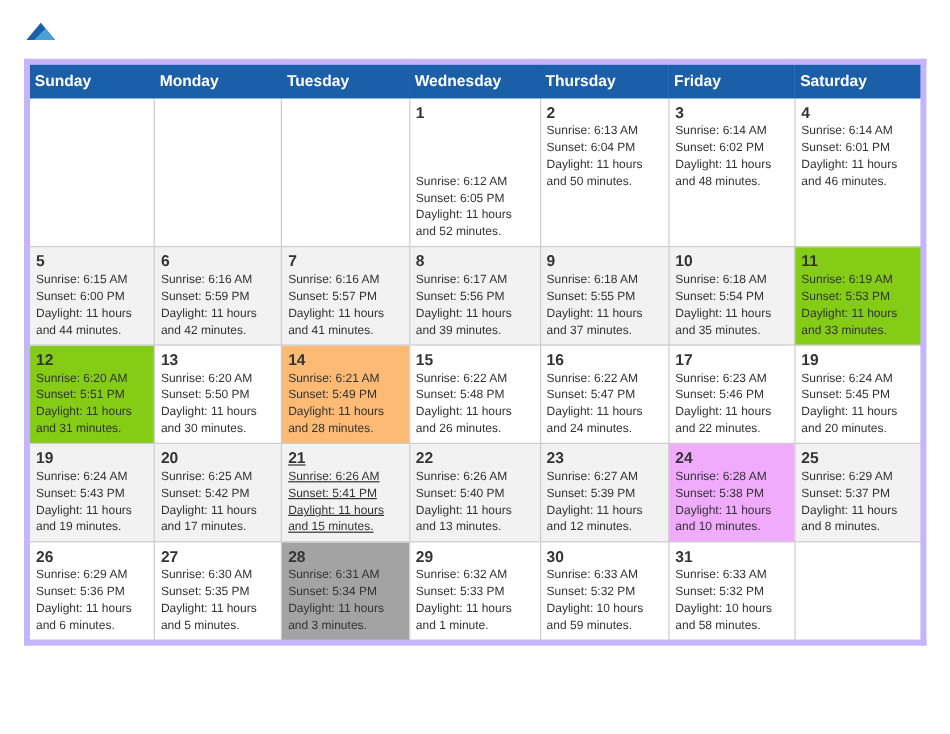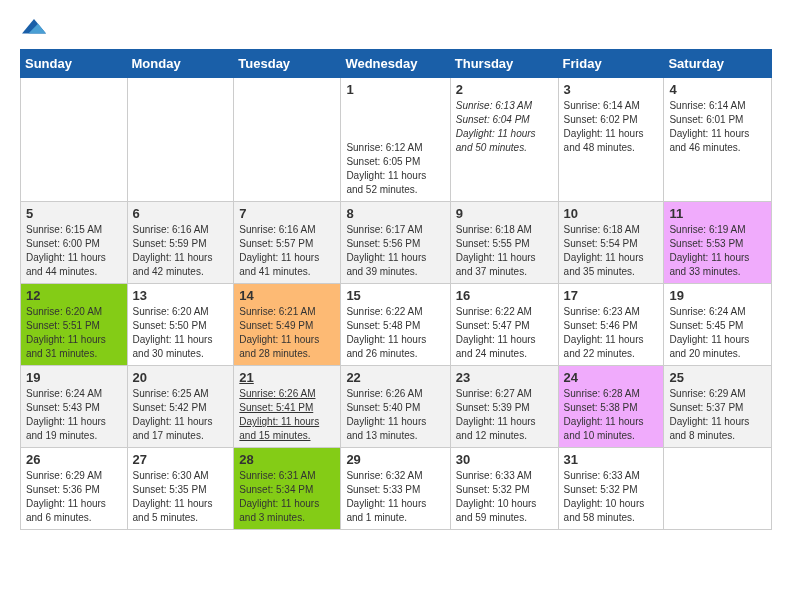--- a/index.html
+++ b/index.html
@@ -43,21 +43,21 @@
       font-weight: bold;
       color: #333;
     }
     .location {
       font-size: 15px;
       color: #555;
     }
     .calendar {
       width: 100%;
       border-collapse: collapse;
-      border: 1px solid #c4b5fd;
+      border: 5px solid #c4b5fd;
     }
     .calendar th {
       background: #1a5fa8;
       color: #fff;
       font-size: 13px;
       font-weight: bold;
       padding: 6px 4px;
       text-align: left;
       border: 1px solid #1a5fa8;
     }
@@ -135,21 +135,21 @@
           <td class="empty-cell"></td>
           <td style="background: rgb(255, 255, 255);">
             <span class="day-num">1</span>
             <div class="day-info" style="white-space: pre-line; margin-top: 44px;">Sunrise: 6:12 AM
 Sunset: 6:05 PM
 Daylight: 11 hours
 and 52 minutes.</div>
           </td>
           <td style="background: rgb(255, 255, 255);">
             <span class="day-num">2</span>
-            <div class="day-info" style="white-space: pre-line; font-style: italic;">Sunrise: 6:13 AM
+            <div class="day-info" style="white-space: pre-line;">Sunrise: 6:13 AM
 Sunset: 6:04 PM
 Daylight: 11 hours
 and 50 minutes.</div>
           </td>
           <td style="background: rgb(255, 255, 255);">
             <span class="day-num">3</span>
             <div class="day-info" style="white-space: pre-line;">Sunrise: 6:14 AM
 Sunset: 6:02 PM
 Daylight: 11 hours
 and 48 minutes.</div>
@@ -198,21 +198,21 @@
 Daylight: 11 hours
 and 37 minutes.</div>
           </td>
           <td style="background: rgb(242, 242, 242);">
             <span class="day-num">10</span>
             <div class="day-info" style="white-space: pre-line;">Sunrise: 6:18 AM
 Sunset: 5:54 PM
 Daylight: 11 hours
 and 35 minutes.</div>
           </td>
-          <td style="background: #f0abfc;">
+          <td style="background: #84cc16;">
             <span class="day-num">11</span>
             <div class="day-info" style="white-space: pre-line;">Sunrise: 6:19 AM
 Sunset: 5:53 PM
 Daylight: 11 hours
 and 33 minutes.</div>
           </td>
         </tr>
         <tr>
           <td style="background: #84cc16;">
             <span class="day-num">12</span>
@@ -323,21 +323,21 @@
 Daylight: 11 hours
 and 6 minutes.</div>
           </td>
           <td style="background: rgb(255, 255, 255);">
             <span class="day-num">27</span>
             <div class="day-info" style="white-space: pre-line;">Sunrise: 6:30 AM
 Sunset: 5:35 PM
 Daylight: 11 hours
 and 5 minutes.</div>
           </td>
-          <td style="background: #84cc16;">
+          <td style="background: #a3a3a3;">
             <span class="day-num">28</span>
             <div class="day-info" style="white-space: pre-line;">Sunrise: 6:31 AM
 Sunset: 5:34 PM
 Daylight: 11 hours
 and 3 minutes.</div>
           </td>
           <td style="background: rgb(255, 255, 255);">
             <span class="day-num">29</span>
             <div class="day-info" style="white-space: pre-line;">Sunrise: 6:32 AM
 Sunset: 5:33 PM

